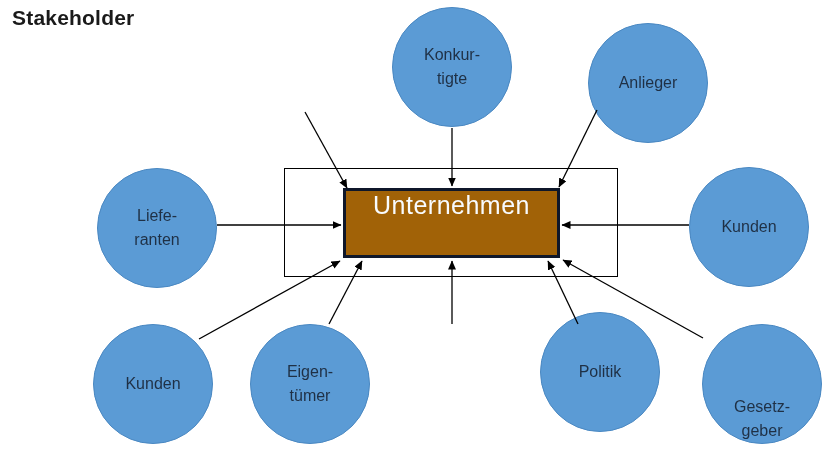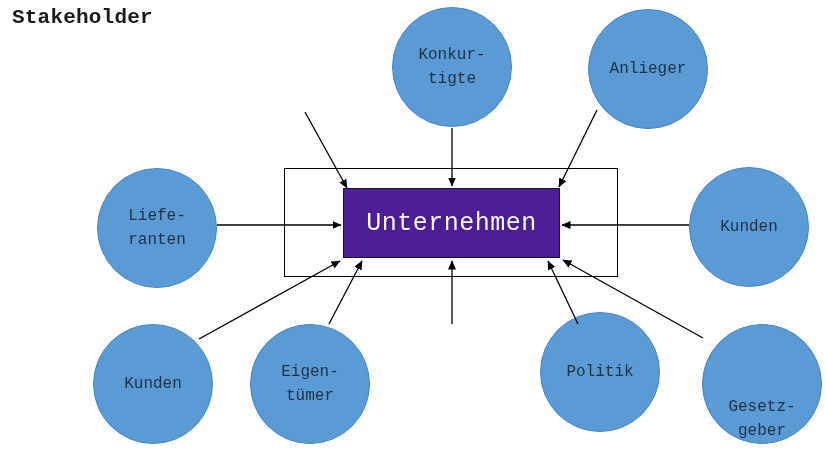--- a/index.html
+++ b/index.html
@@ -7,21 +7,20 @@
     padding: 0;
     background: #ffffff;
     font-family: "Liberation Sans", "DejaVu Sans", sans-serif;
   }
   .stage {
     position: relative;
     width: 826px;
     height: 454px;
     background: #ffffff;
     overflow: hidden;
-    font-family: Liberation Mono, monospace;
   }
   .title {
     position: absolute;
     left: 12px;
     top: 6px;
     font-size: 21px;
     font-weight: bold;
     color: #1a1a1a;
     letter-spacing: 0.2px;
   }
@@ -53,25 +52,25 @@
     border: 1.5px solid #000000;
     box-sizing: border-box;
     background: transparent;
   }
   .center-box {
     position: absolute;
     left: 343px;
     top: 188px;
     width: 217px;
     height: 70px;
-    background: #4c1d95;
-    border: 1px solid #0f172a;
+    background: #a16207;
+    border: 3px solid #0f172a;
     box-sizing: border-box;
     display: flex;
-    align-items: center;
+    align-items: flex-start;
     justify-content: center;
   }
   .center-label {
     font-size: 25px;
     color: #F8FbFe;
     letter-spacing: 0.5px;
   }
   svg.arrows {
     position: absolute;
     left: 0;
@@ -95,21 +94,21 @@
   <div class="outer-rect"></div>
 
   <div class="center-box">
     <span class="center-label">Unternehmen</span>
   </div>
 
   <div class="circle" style="left:392px; top:7px;">
     <span class="clabel">Konkur-
 tigte</span>
   </div>
-  <div class="circle" style="left:588px; top:9px;">
+  <div class="circle" style="left:588px; top:23px;">
     <span class="clabel">Anlieger</span>
   </div>
 
   <div class="circle" style="left:97px; top:168px;">
     <span class="clabel">Liefe-
 ranten</span>
   </div>
   <div class="circle" style="left:689px; top:167px;">
     <span class="clabel">Kunden</span>
   </div>

